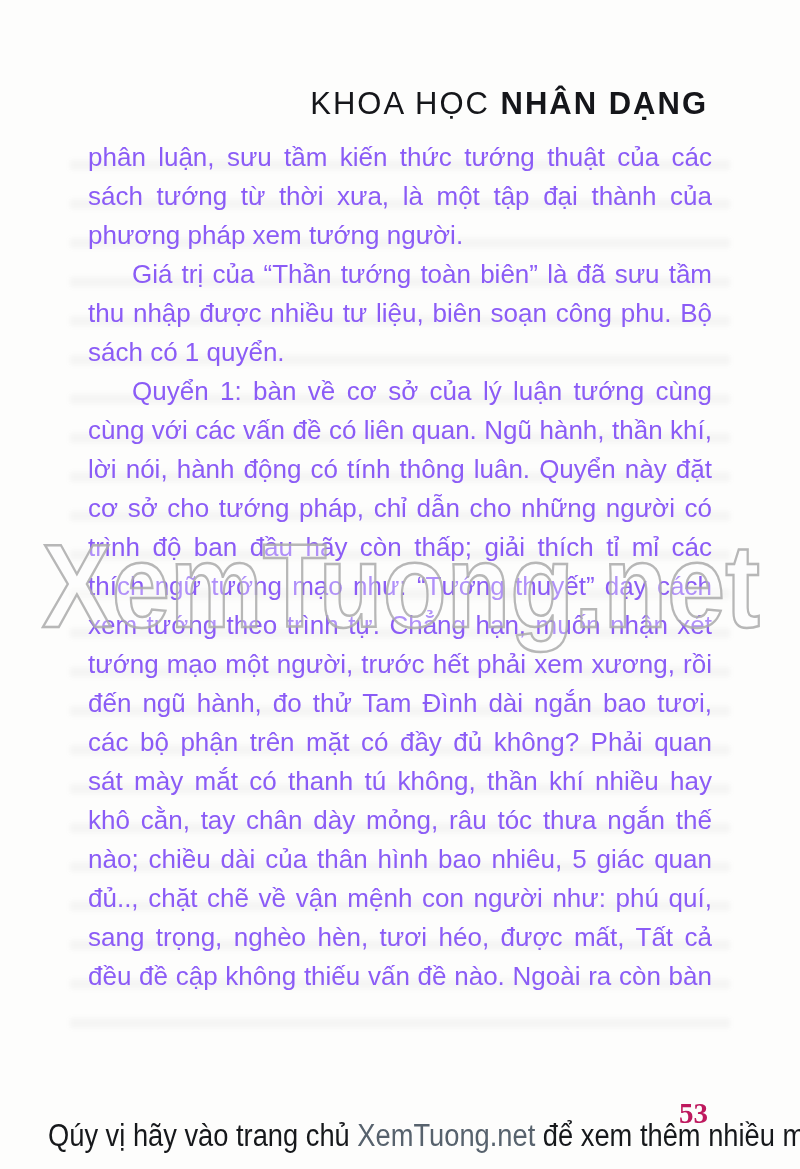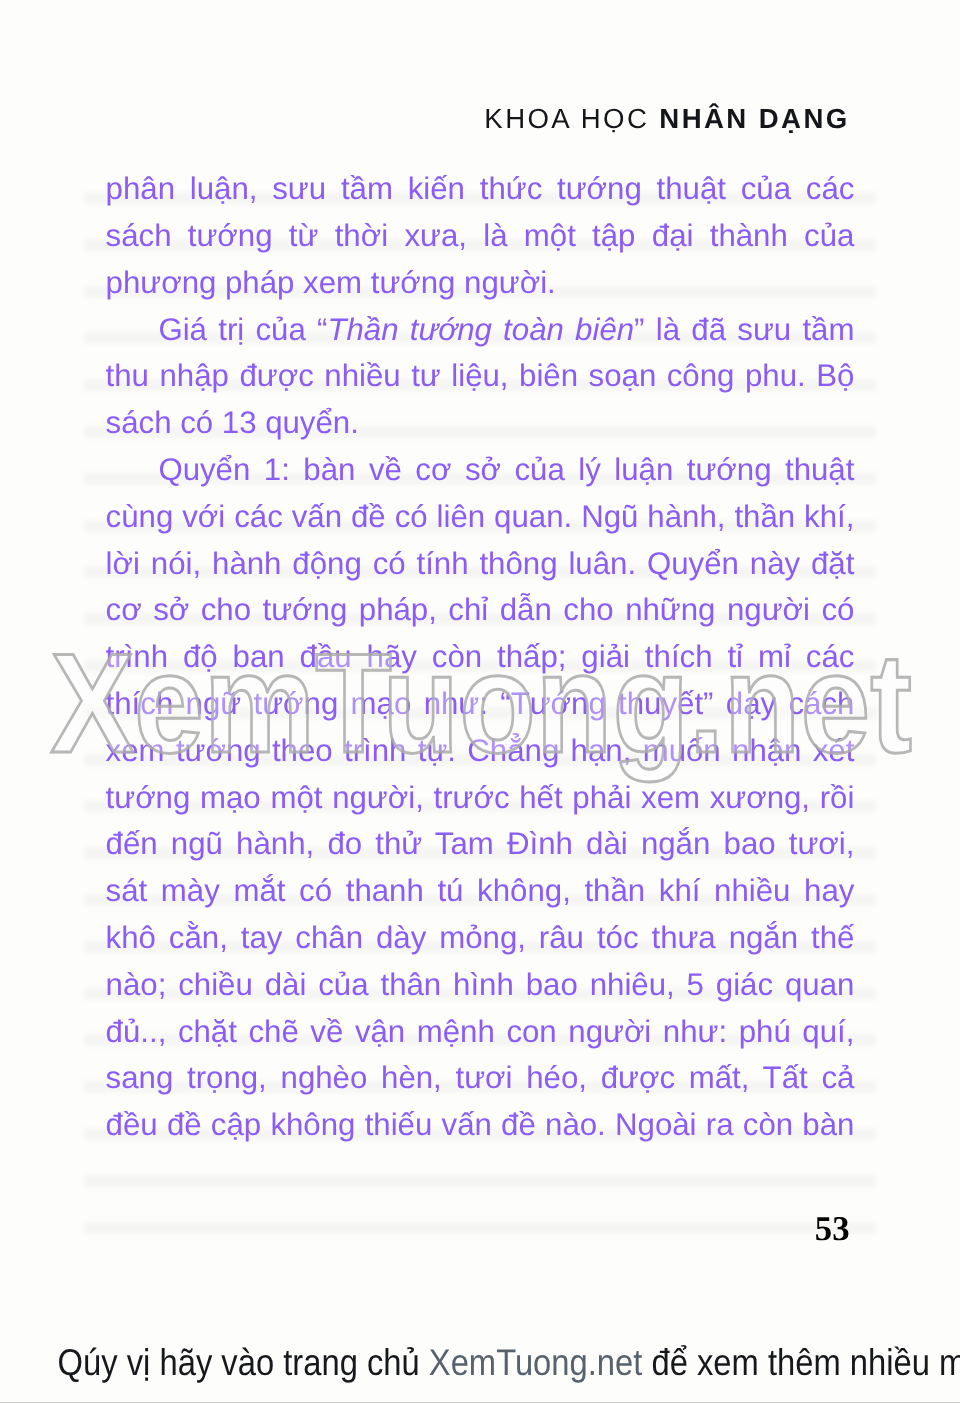--- a/index.html
+++ b/index.html
@@ -17,44 +17,44 @@
     position:absolute;left:70px;right:70px;top:140px;height:895px;
     background:repeating-linear-gradient(180deg,
       transparent 0 20px,
       rgba(110,110,110,0.055) 20px 30px,
       transparent 30px 39px);
     filter:blur(2px);
     pointer-events:none;
   }
   .running-head{
     position:absolute;top:86px;right:92px;
-    font-size:23px;letter-spacing:2px;white-space:nowrap;
+    font-size:31px;letter-spacing:2px;white-space:nowrap;
     color:#15161a;
   }
   .running-head .bold{font-weight:bold;}
   .body-text{
     position:absolute;left:88px;top:138px;width:624px;
     font-size:26px;line-height:39px;
     color:#8b5cf6;
   }
   .line{
     text-align:justify;
     text-align-last:justify;
     height:39px;overflow:visible;white-space:nowrap;
   }
   .line.last{text-align:right;text-align-last:left;}
   .line.indent{padding-left:44px;}
-  .line .it{font-style:italic;}
+  .line .it{}
   .watermark-svg{
     position:absolute;left:0;top:512px;
     pointer-events:none;
   }
   .page-number{
-    position:absolute;top:1008px;right:92px;
-    font-size:29px;font-weight:bold;color:#000000;
+    position:absolute;top:1097px;right:92px;
+    font-size:29px;font-weight:bold;color:#be185d;
     font-family:"Liberation Serif", serif;
   }
   .footer{
     position:absolute;left:0;right:0;top:1118px;height:51px;
     text-align:center;white-space:nowrap;
     font-size:31px;color:#16181b;
     transform:scaleX(0.88);
     transform-origin:50% 50%;
   }
   .footer .brand{color:#57626d;}
@@ -68,30 +68,31 @@
 
   <div class="running-head"><span>KHOA HỌC</span><span> </span><span class="bold">NHÂN DẠNG</span>
   </div>
 
   <div class="body-text">
       <div class="line"><span>phân luận, sưu tầm kiến thức tướng thuật của các</span></div>
       <div class="line"><span>sách tướng từ thời xưa, là một tập đại thành của</span></div>
       <div class="line last"><span>phương pháp xem tướng người.</span></div>
       <div class="line indent"><span>Giá trị của “</span><span class="it">Thần tướng toàn biên</span><span>” là đã sưu tầm</span></div>
       <div class="line"><span>thu nhập được nhiều tư liệu, biên soạn công phu. Bộ</span></div>
-      <div class="line last"><span>sách có 13 quyển.</span></div>
-      <div class="line indent"><span>Quyển 1: bàn về cơ sở của lý luận tướng thuật</span></div>
+      <div class="line last"><span>sách có 1 quyển.</span></div>
+      <div class="line indent"><span>Quyển 1: bàn về cơ sở của lý luận tướng cùng</span></div>
       <div class="line"><span>cùng với các vấn đề có liên quan. Ngũ hành, thần khí,</span></div>
       <div class="line"><span>lời nói, hành động có tính thông luân. Quyển này đặt</span></div>
       <div class="line"><span>cơ sở cho tướng pháp, chỉ dẫn cho những người có</span></div>
       <div class="line"><span>trình độ ban đầu hãy còn thấp; giải thích tỉ mỉ các</span></div>
       <div class="line"><span>thích ngữ tướng mạo như: “Tướng thuyết” dạy cách</span></div>
       <div class="line"><span>xem tướng theo trình tự. Chẳng hạn, muốn nhận xét</span></div>
       <div class="line"><span>tướng mạo một người, trước hết phải xem xương, rồi</span></div>
       <div class="line"><span>đến ngũ hành, đo thử Tam Đình dài ngắn bao tươi,</span></div>
+      <div class="line"><span>các bộ phận trên mặt có đầy đủ không? Phải quan</span></div>
       <div class="line"><span>sát mày mắt có thanh tú không, thần khí nhiều hay</span></div>
       <div class="line"><span>khô cằn, tay chân dày mỏng, râu tóc thưa ngắn thế</span></div>
       <div class="line"><span>nào; chiều dài của thân hình bao nhiêu, 5 giác quan</span></div>
       <div class="line"><span>đủ.., chặt chẽ về vận mệnh con người như: phú quí,</span></div>
       <div class="line"><span>sang trọng, nghèo hèn, tươi héo, được mất, Tất cả</span></div>
       <div class="line"><span>đều đề cập không thiếu vấn đề nào. Ngoài ra còn bàn</span></div>
     </div>
 
   <svg class="watermark-svg" width="800" height="165" viewBox="0 0 800 165">
     <text x="42" y="115" textLength="718" lengthAdjust="spacingAndGlyphs" font-family="Liberation Sans, sans-serif" font-weight="bold" font-size="118" fill="rgba(255,255,255,0.32)" stroke="rgba(170,170,170,0.85)" stroke-width="2.5">XemTuong.net</text>

